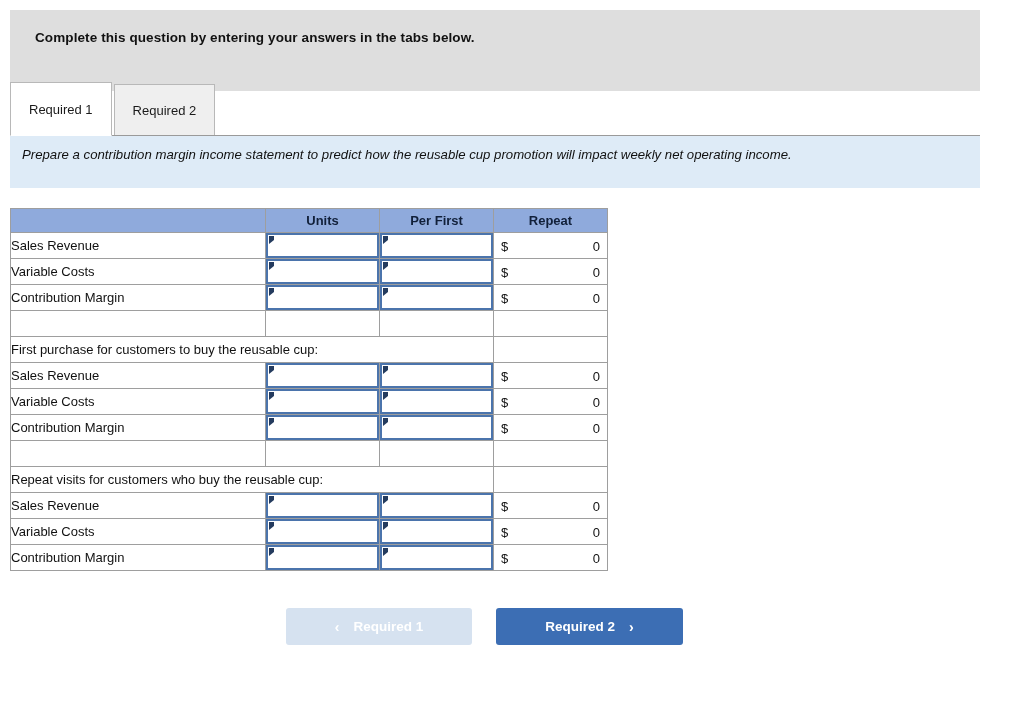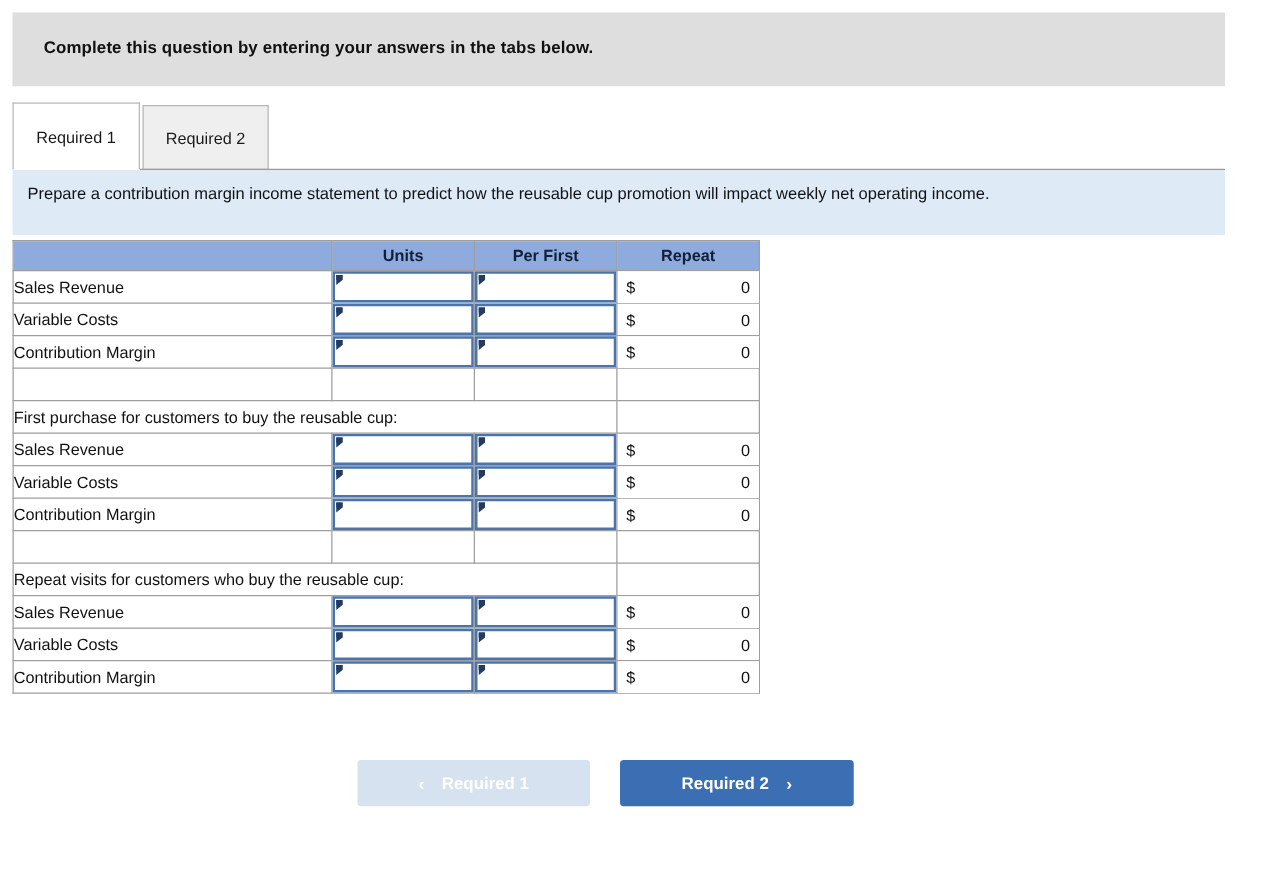--- a/index.html
+++ b/index.html
@@ -14,21 +14,21 @@
     overflow: hidden;
     position: relative;
   }
 
   
   .instruction-banner {
     position: absolute;
     left: 10px;
     top: 10px;
     width: 970px;
-    height: 59px;
+    height: 81px;
     background: #dedede;
     box-sizing: border-box;
   }
   .instruction-banner .txt {
     position: absolute;
     left: 25px;
     top: 20px;
     font-size: 13.5px;
     font-weight: bold;
     color: #111111;
@@ -78,36 +78,37 @@
 
   
   .req-banner {
     position: absolute;
     left: 10px;
     top: 136px;
     width: 970px;
     height: 52px;
     background: #deebf7;
     box-sizing: border-box;
+    font-style: italic;
   }
   .req-banner .txt {
     position: absolute;
     left: 12px;
     top: 9px;
     width: 945px;
     font-size: 13.2px;
     color: #111111;
     line-height: 19px;
   }
 
   
   .sheet {
     position: absolute;
     left: 10px;
-    top: 192px;
+    top: 208px;
     border-collapse: collapse;
     table-layout: fixed;
     font-size: 13px;
     color: #111111;
     padding-left: 35px;
   }
   .sheet td, .sheet th {
     border: 1px solid #9e9e9e;
     height: 26px;
     box-sizing: border-box;

